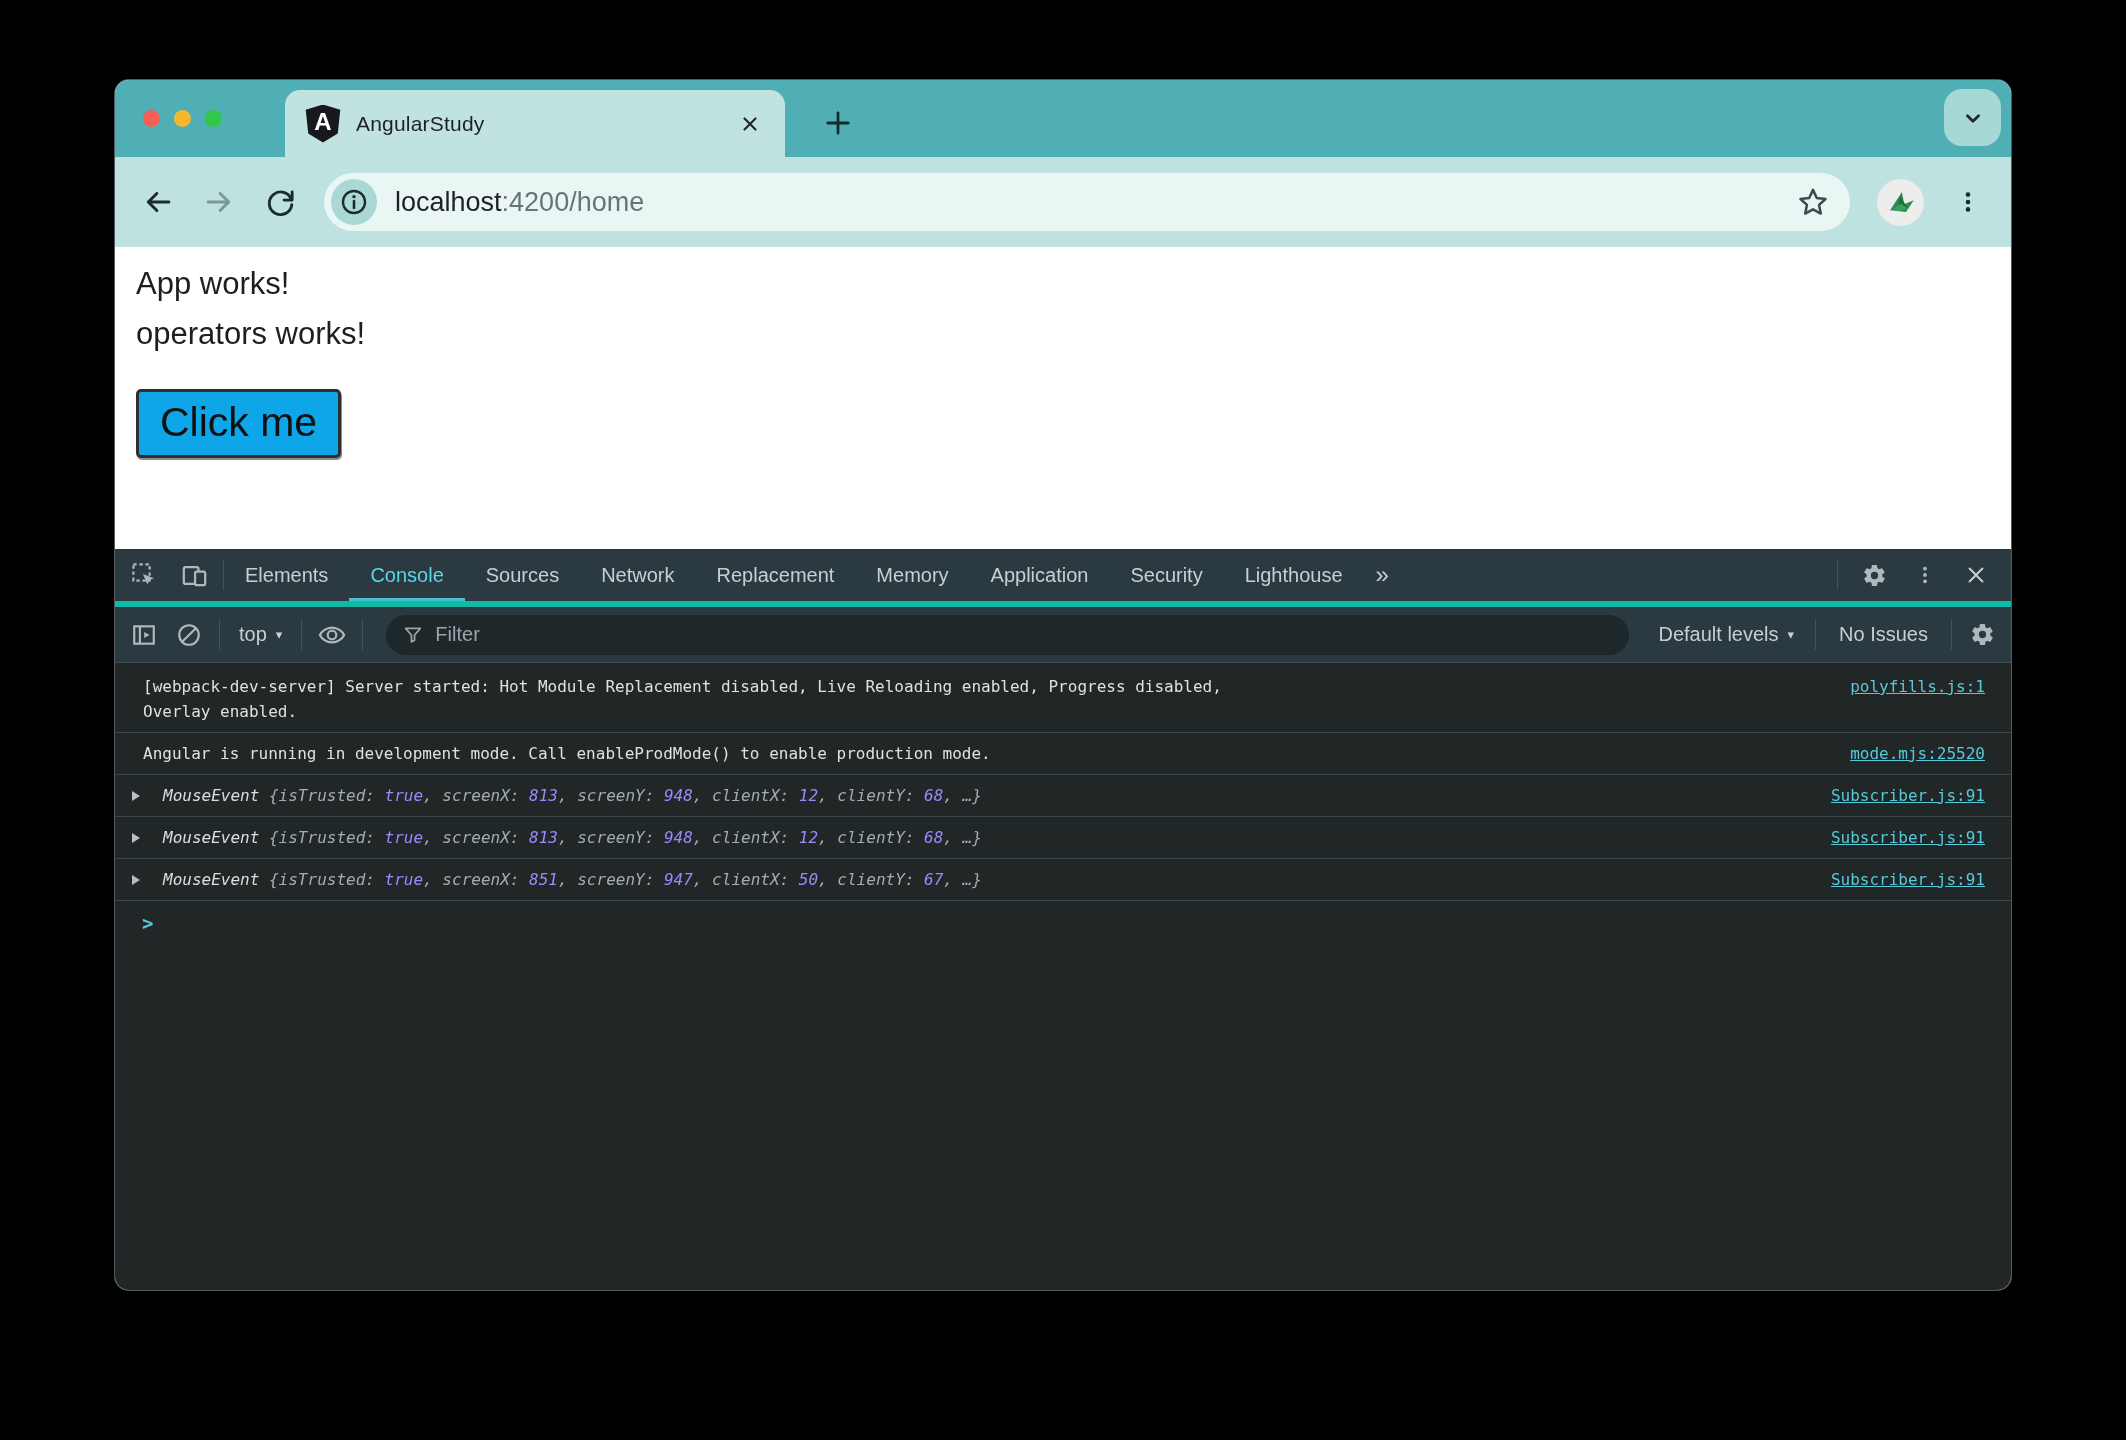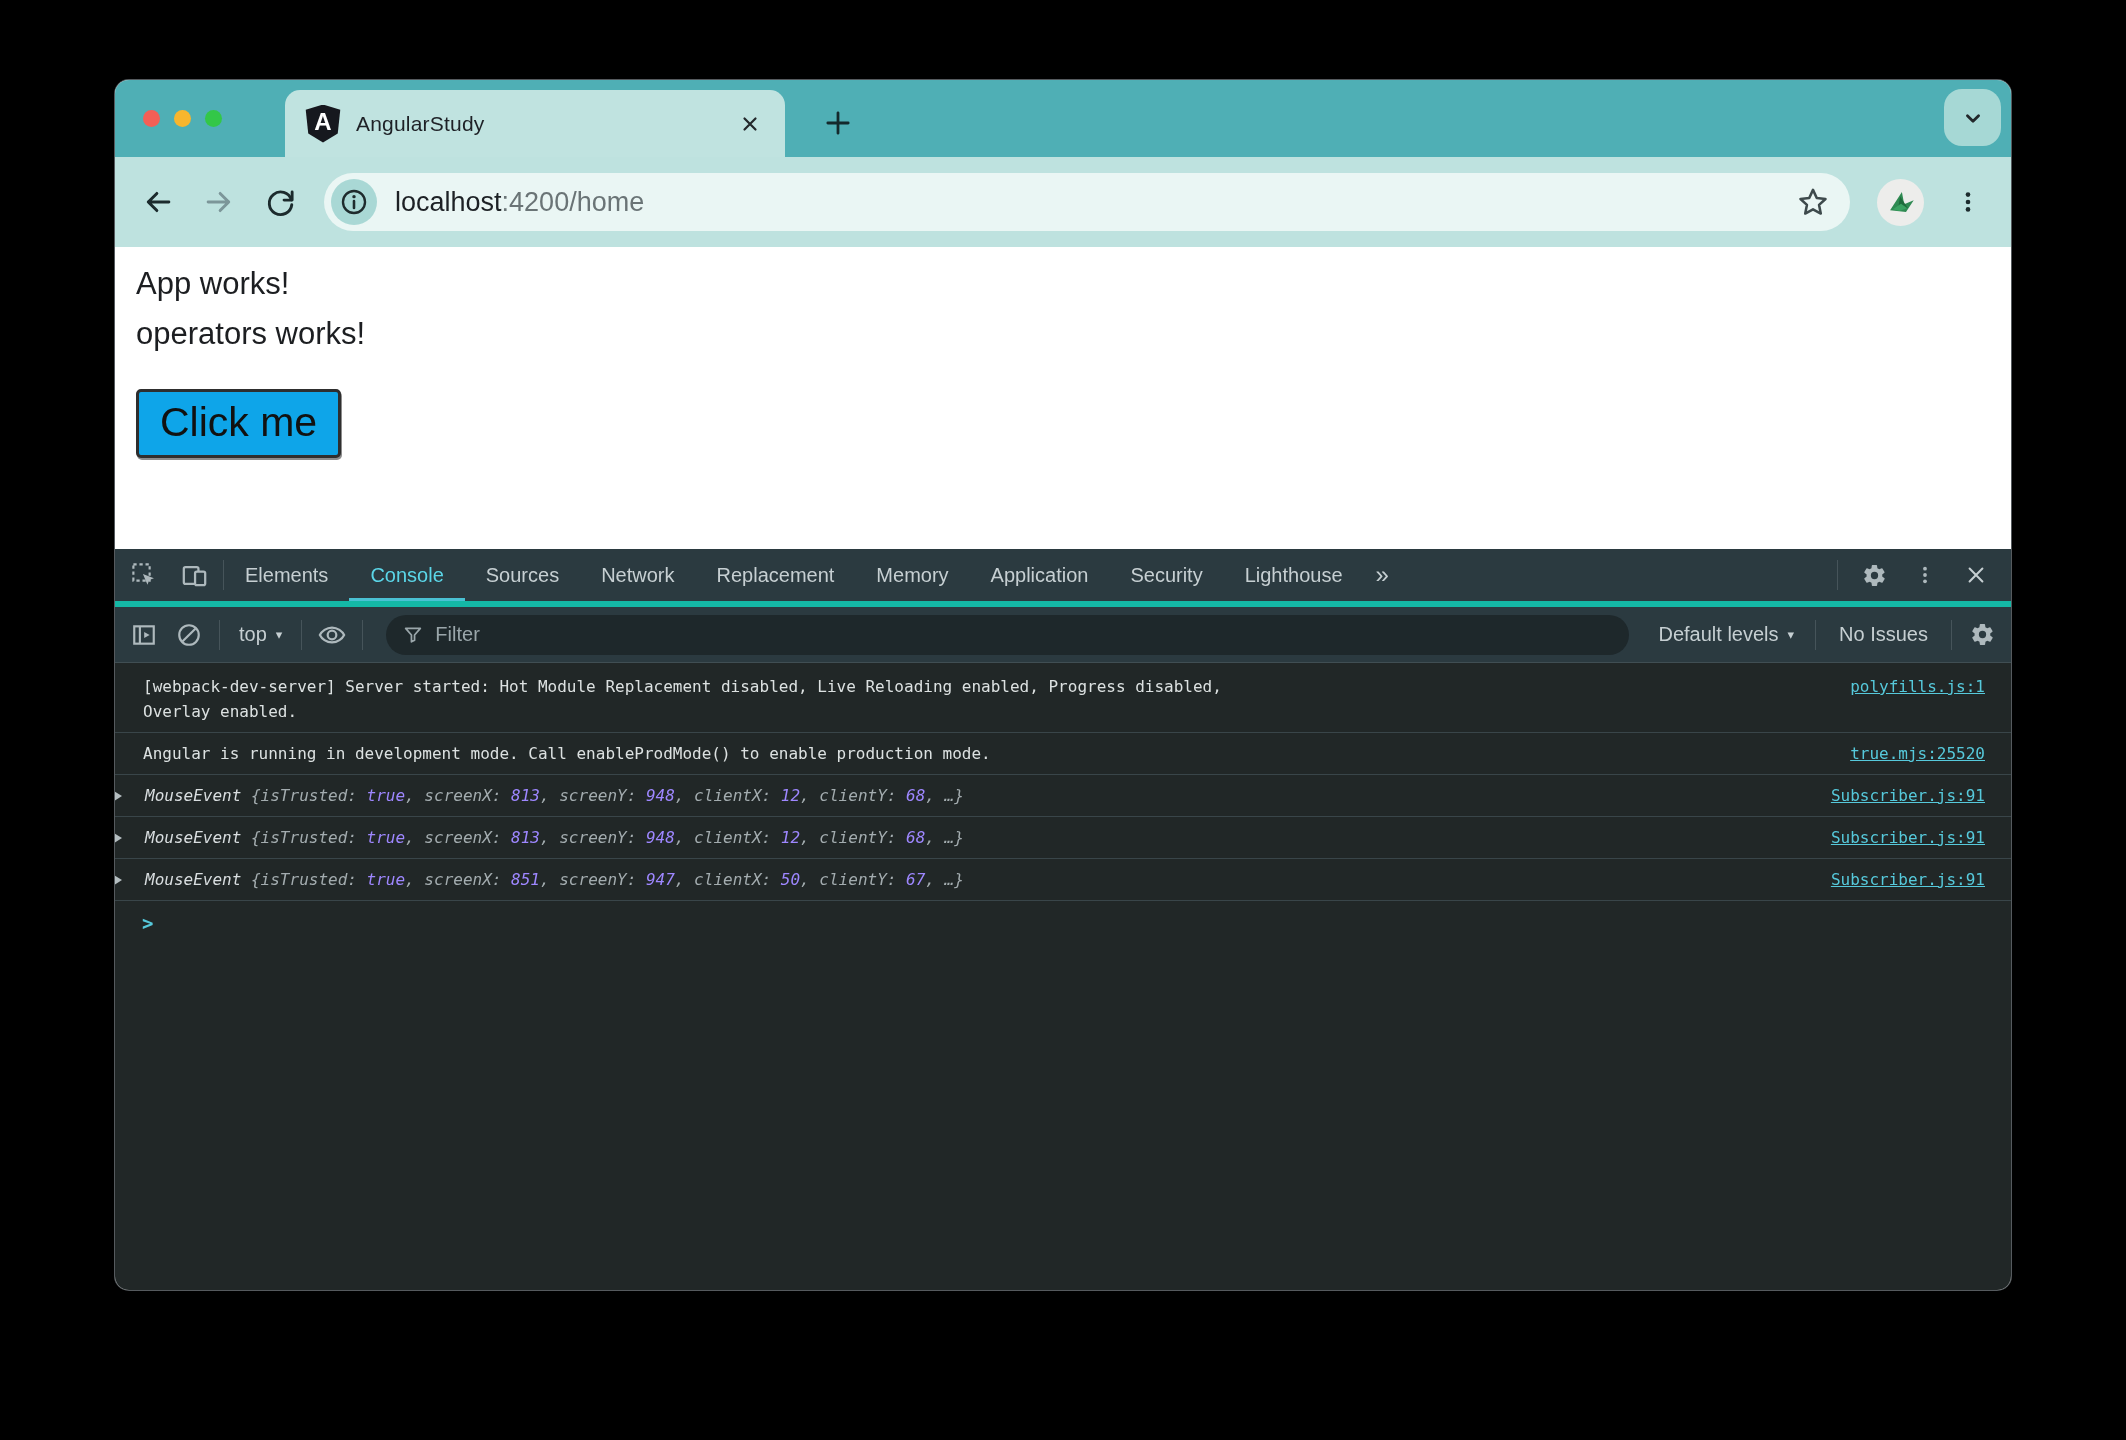--- a/index.html
+++ b/index.html
@@ -72,21 +72,21 @@
   .filterbox{ flex:1; height:40px; background:#1E282B; border-radius:20px; display:flex; align-items:center; gap:11px; padding:0 16px; margin:0 8px; min-width:0; }
   .filterbox .ph{ color:#9AA6AA; font-size:20px; }
   .levels{ display:flex; align-items:center; gap:9px; padding:0 6px; }
   .noissues{ padding:0 8px; }
 
   
   .console{ flex:1; overflow:hidden; font-family:"DejaVu Sans Mono", monospace; font-size:16px; color:#DCE1E1; padding-top:3px; }
   .crow{ display:flex; align-items:flex-start; border-bottom:1px solid #394549; padding:8px 26px 8px 0; }
   .ctext{ flex:1; padding-left:28px; line-height:25px; white-space:pre-wrap; word-break:break-word; position:relative; }
   .crow .tri{ display:inline-block; width:0; height:0; border-left:8px solid #B5BEC1; border-top:5.5px solid transparent; border-bottom:5.5px solid transparent; margin-right:10px; position:relative; left:-13px; }
-  .crow.event .ctext{ padding-left:12px; }
+  .crow.event .ctext{ padding-left:30px; }
   .obj{ font-style:italic; }
   .obj .cls{ color:#D9DEE0; }
   .obj .pun{ color:#A3ACAF; }
   .obj .val{ color:#9E87FF; }
   .clink{ margin-left:22px; white-space:nowrap; color:#56C9DB; text-decoration:underline; font-size:16px; line-height:25px; }
   .promptrow{ padding:11px 0 0 27px; color:#56C9DB; font-size:19px; font-weight:bold; line-height:22px; }
 
   svg{ display:block; }
 </style>
 </head>
@@ -292,21 +292,21 @@
 
     <div class="console">
       <div>
           <div class="crow">
             <div class="ctext"><span class="plain">[webpack-dev-server] Server started: Hot Module Replacement disabled, Live Reloading enabled, Progress disabled,
 Overlay enabled.</span></div>
             <a class="clink">polyfills.js:1</a>
           </div>
           <div class="crow">
             <div class="ctext"><span class="plain">Angular is running in development mode. Call enableProdMode() to enable production mode.</span></div>
-            <a class="clink">true.mjs:25520</a>
+            <a class="clink">mode.mjs:25520</a>
           </div>
           <div class="crow event">
             <div class="ctext"><span class="tri"></span><span class="obj"><span class="cls">MouseEvent</span><span class="pun"> {</span><span class="pun">isTrusted: </span><span class="val">true</span><span class="pun">, </span><span class="pun">screenX: </span><span class="val">813</span><span class="pun">, </span><span class="pun">screenY: </span><span class="val">948</span><span class="pun">, </span><span class="pun">clientX: </span><span class="val">12</span><span class="pun">, </span><span class="pun">clientY: </span><span class="val">68</span><span class="pun">, </span><span class="pun">…}</span></span></div>
             <a class="clink">Subscriber.js:91</a>
           </div>
           <div class="crow event">
             <div class="ctext"><span class="tri"></span><span class="obj"><span class="cls">MouseEvent</span><span class="pun"> {</span><span class="pun">isTrusted: </span><span class="val">true</span><span class="pun">, </span><span class="pun">screenX: </span><span class="val">813</span><span class="pun">, </span><span class="pun">screenY: </span><span class="val">948</span><span class="pun">, </span><span class="pun">clientX: </span><span class="val">12</span><span class="pun">, </span><span class="pun">clientY: </span><span class="val">68</span><span class="pun">, </span><span class="pun">…}</span></span></div>
             <a class="clink">Subscriber.js:91</a>
           </div>
           <div class="crow event">

